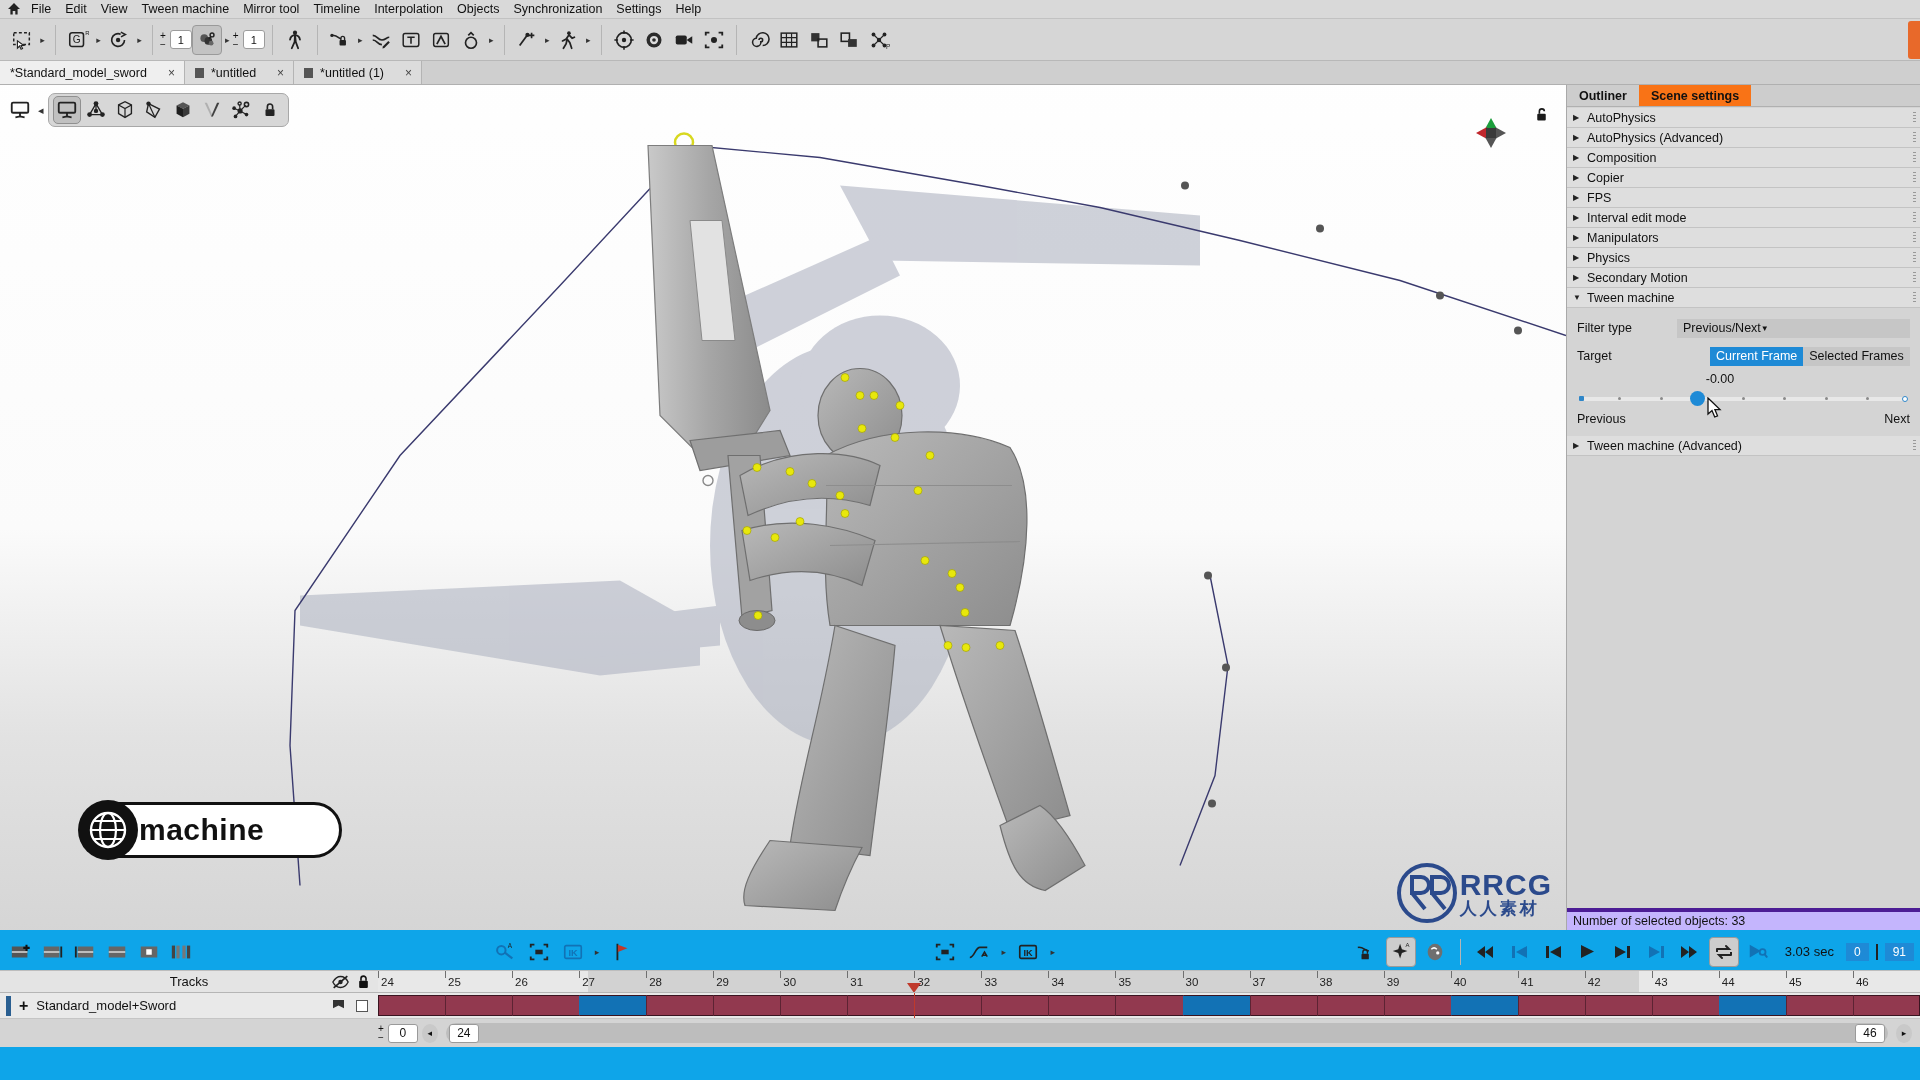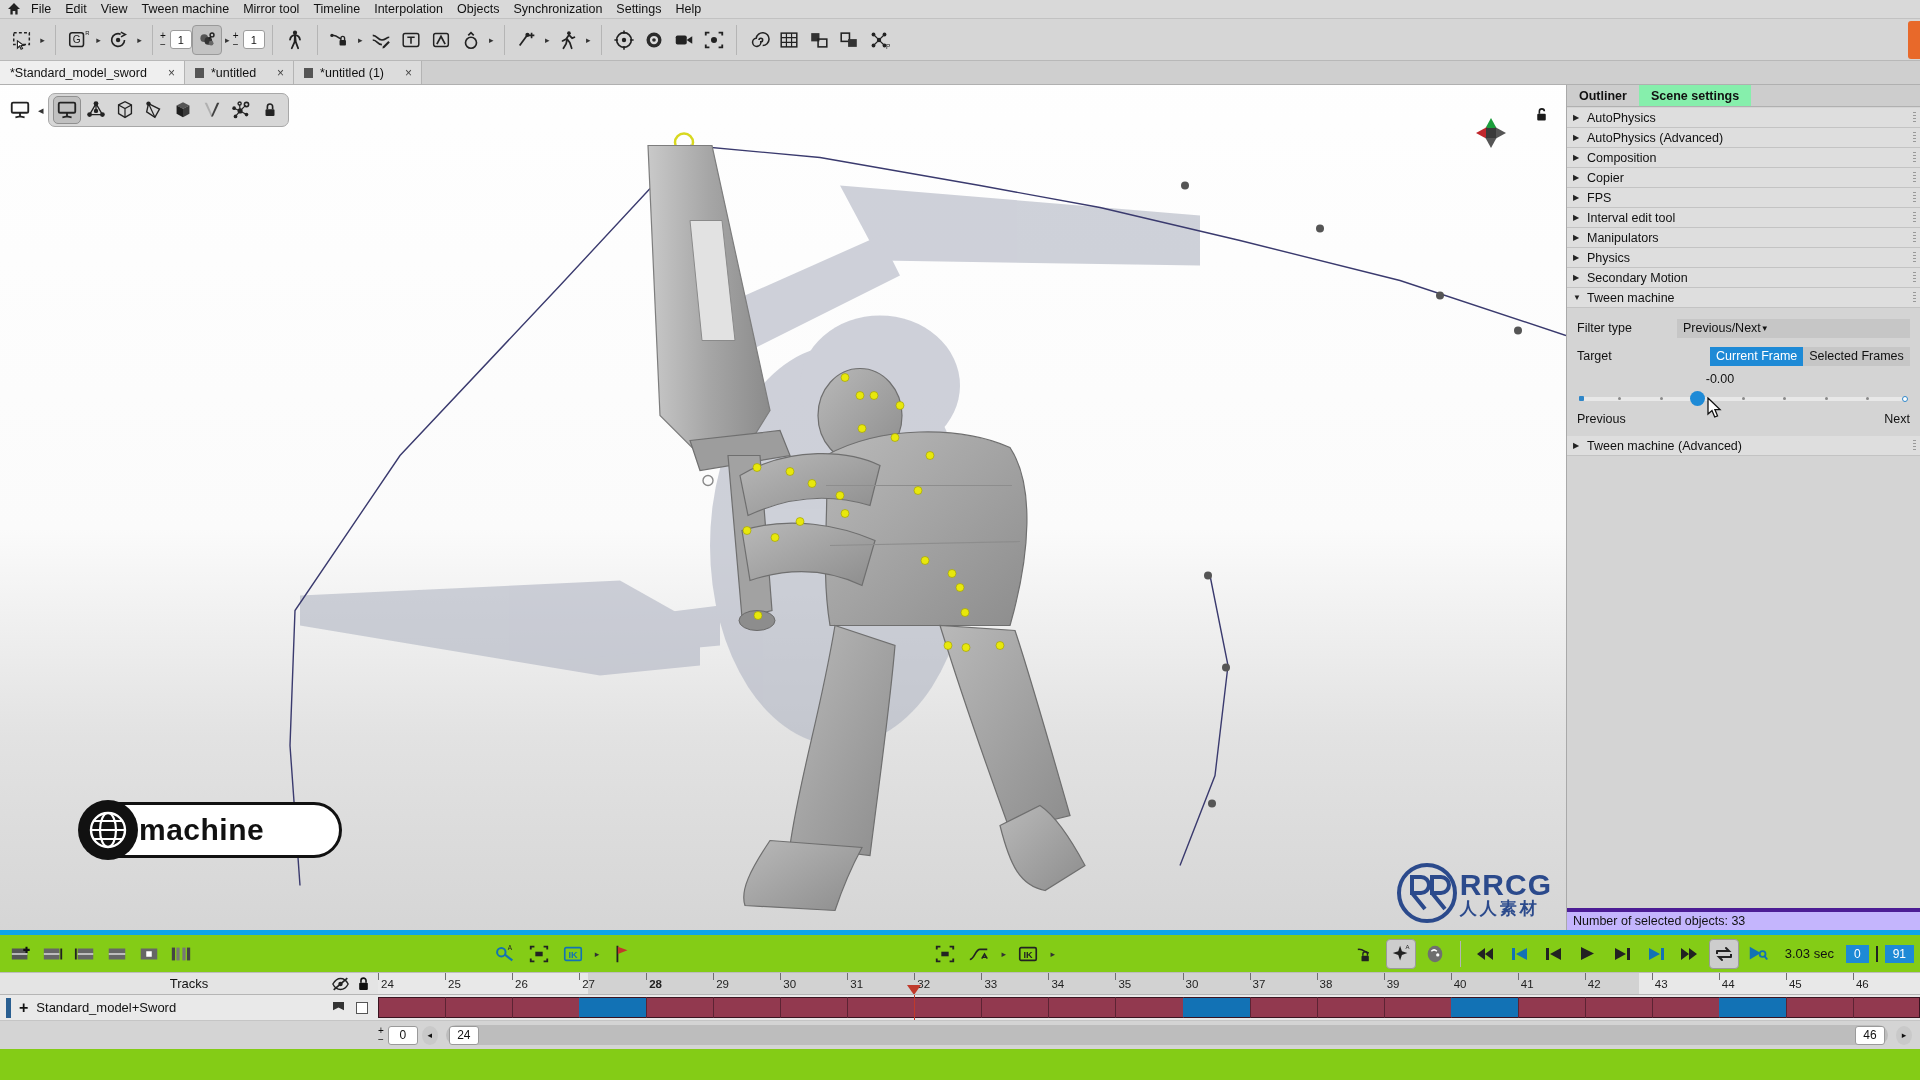--- a/index.html
+++ b/index.html
@@ -95,21 +95,21 @@
   }
   .wm-rrcg {
     position: absolute; right: 14px; bottom: 6px; display: flex; align-items: center; gap: 0; z-index: 16;
   }
 
   
   .rightpanel { width: 354px; flex: 0 0 354px; background: #d4d4d4; border-left: 1px solid #a9a9a9;
     display: flex; flex-direction: column; }
   .rp-tabs { height: 22px; display: flex; align-items: stretch; background: #cdcdcd; border-bottom: 1px solid #b0b0b0; }
   .rp-tab { padding: 0 12px; display: flex; align-items: center; font-size: 12.5px; font-weight: bold; }
-  .rp-tab.sel { background: #86efac; }
+  .rp-tab.sel { background: #f97316; }
   .rp-body { flex: 1; overflow: hidden; padding-top: 1px; background: #d4d4d4; }
   .acc-row {
     height: 20px; display: flex; align-items: center; background: #dedede;
     border-bottom: 1px solid #c3c3c3; padding-left: 6px; font-size: 12.5px; position: relative;
   }
   .acc-row .tri { font-size: 8px; margin-right: 6px; color: #222; width: 8px; }
   .acc-row .grip { position: absolute; right: 4px; top: 4px; width: 3px; height: 12px;
     background-image: repeating-linear-gradient(to bottom, #999 0 1px, transparent 1px 3px); }
   .tm-panel { background: #d4d4d4; padding: 8px 10px 10px 10px; }
   .tm-line { display: flex; align-items: center; height: 24px; margin-bottom: 4px; }
@@ -127,21 +127,21 @@
   .slider-track { position: absolute; left: 2px; right: 2px; top: 9px; height: 4px; background: #e8e8e8; border-radius: 2px; }
   .slider-tick { position: absolute; top: 9px; width: 3px; height: 3px; border-radius: 50%; background: #8a8a8a; }
   .slider-tick.endl { width: 5px; height: 5px; top: 8px; border-radius: 1px; background: #2f86c8; }
   .slider-tick.endr { width: 6px; height: 6px; top: 7.5px; border-radius: 50%; background: #fff; border: 1px solid #2f86c8; }
   .slider-knob { position: absolute; top: 3px; width: 15px; height: 15px; border-radius: 50%; background: #1e8ad6; }
   .tm-foot { display: flex; justify-content: space-between; font-size: 12.5px; margin-top: 2px; }
   .rp-status { height: 22px; border-top: 4px solid #4c1d95; background: #c4b5fd;
     display: flex; align-items: center; padding-left: 6px; font-size: 12.5px; }
 
   
-  .bottom { flex: 0 0 150px; background: #84cc16; border-top: 5px solid #0ea5e9; display: flex; flex-direction: column; }
+  .bottom { flex: 0 0 150px; background: #0ea5e9; border-top: 3px solid #0ea5e9; display: flex; flex-direction: column; }
   .timebar { height: 38px; display: flex; align-items: center; position: relative; border-bottom: 1px solid #bdbdbd; }
   .tmbtn { width: 30px; height: 30px; display: flex; align-items: center; justify-content: center; border-radius: 4px; }
   .tmbtn.framed { border: 1px solid #9a9a9a; background: #cdcdcd; }
   .tm-sep { width: 1px; height: 26px; background: #b5b5b5; margin: 0 6px; }
   .timecode { font-size: 13px; margin: 0 8px; }
   .frame-chip { background: #1e8ad6; color: #fff; font-size: 12px; padding: 2px 8px; }
   .frame-div { width: 2px; height: 16px; background: #222; margin: 0 3px; }
 
   .tracksarea { flex: 1; display: flex; flex-direction: column; }
   .tracks-head { height: 22px; display: flex; border-bottom: 1px solid #b5b5b5; }
@@ -653,21 +653,21 @@
           <span>Copier</span>
           <span class="grip"></span>
         </div>
         <div class="acc-row">
           <span class="tri">▶</span>
           <span>FPS</span>
           <span class="grip"></span>
         </div>
         <div class="acc-row">
           <span class="tri">▶</span>
-          <span>Interval edit tool</span>
+          <span>Interval edit mode</span>
           <span class="grip"></span>
         </div>
         <div class="acc-row">
           <span class="tri">▶</span>
           <span>Manipulators</span>
           <span class="grip"></span>
         </div>
         <div class="acc-row">
           <span class="tri">▶</span>
           <span>Physics</span>
@@ -952,21 +952,21 @@
           <div id="ruler-ticks">
               <div class="tick" style="left: 0%;"></div>
               <div class="tlabel" style="left: calc(0% + 3px);">24</div>
               <div class="tick" style="left: 4.34783%;"></div>
               <div class="tlabel" style="left: calc(4.34783% + 3px);">25</div>
               <div class="tick" style="left: 8.69565%;"></div>
               <div class="tlabel" style="left: calc(8.69565% + 3px);">26</div>
               <div class="tick" style="left: 13.0435%;"></div>
               <div class="tlabel" style="left: calc(13.0435% + 3px); text-align: center;">27</div>
               <div class="tick" style="left: 17.3913%;"></div>
-              <div class="tlabel" style="left: calc(17.3913% + 3px); font-weight: bold;">28</div>
+              <div class="tlabel" style="left: calc(17.3913% + 3px);">28</div>
               <div class="tick" style="left: 21.7391%;"></div>
               <div class="tlabel" style="left: calc(21.7391% + 3px);">29</div>
               <div class="tick" style="left: 26.087%;"></div>
               <div class="tlabel" style="left: calc(26.087% + 3px);">30</div>
               <div class="tick" style="left: 30.4348%;"></div>
               <div class="tlabel" style="left: calc(30.4348% + 3px);">31</div>
               <div class="tick" style="left: 34.7826%;"></div>
               <div class="tlabel" style="left: calc(34.7826% + 3px);">32</div>
               <div class="tick" style="left: 39.1304%;"></div>
               <div class="tlabel" style="left: calc(39.1304% + 3px);">33</div>

